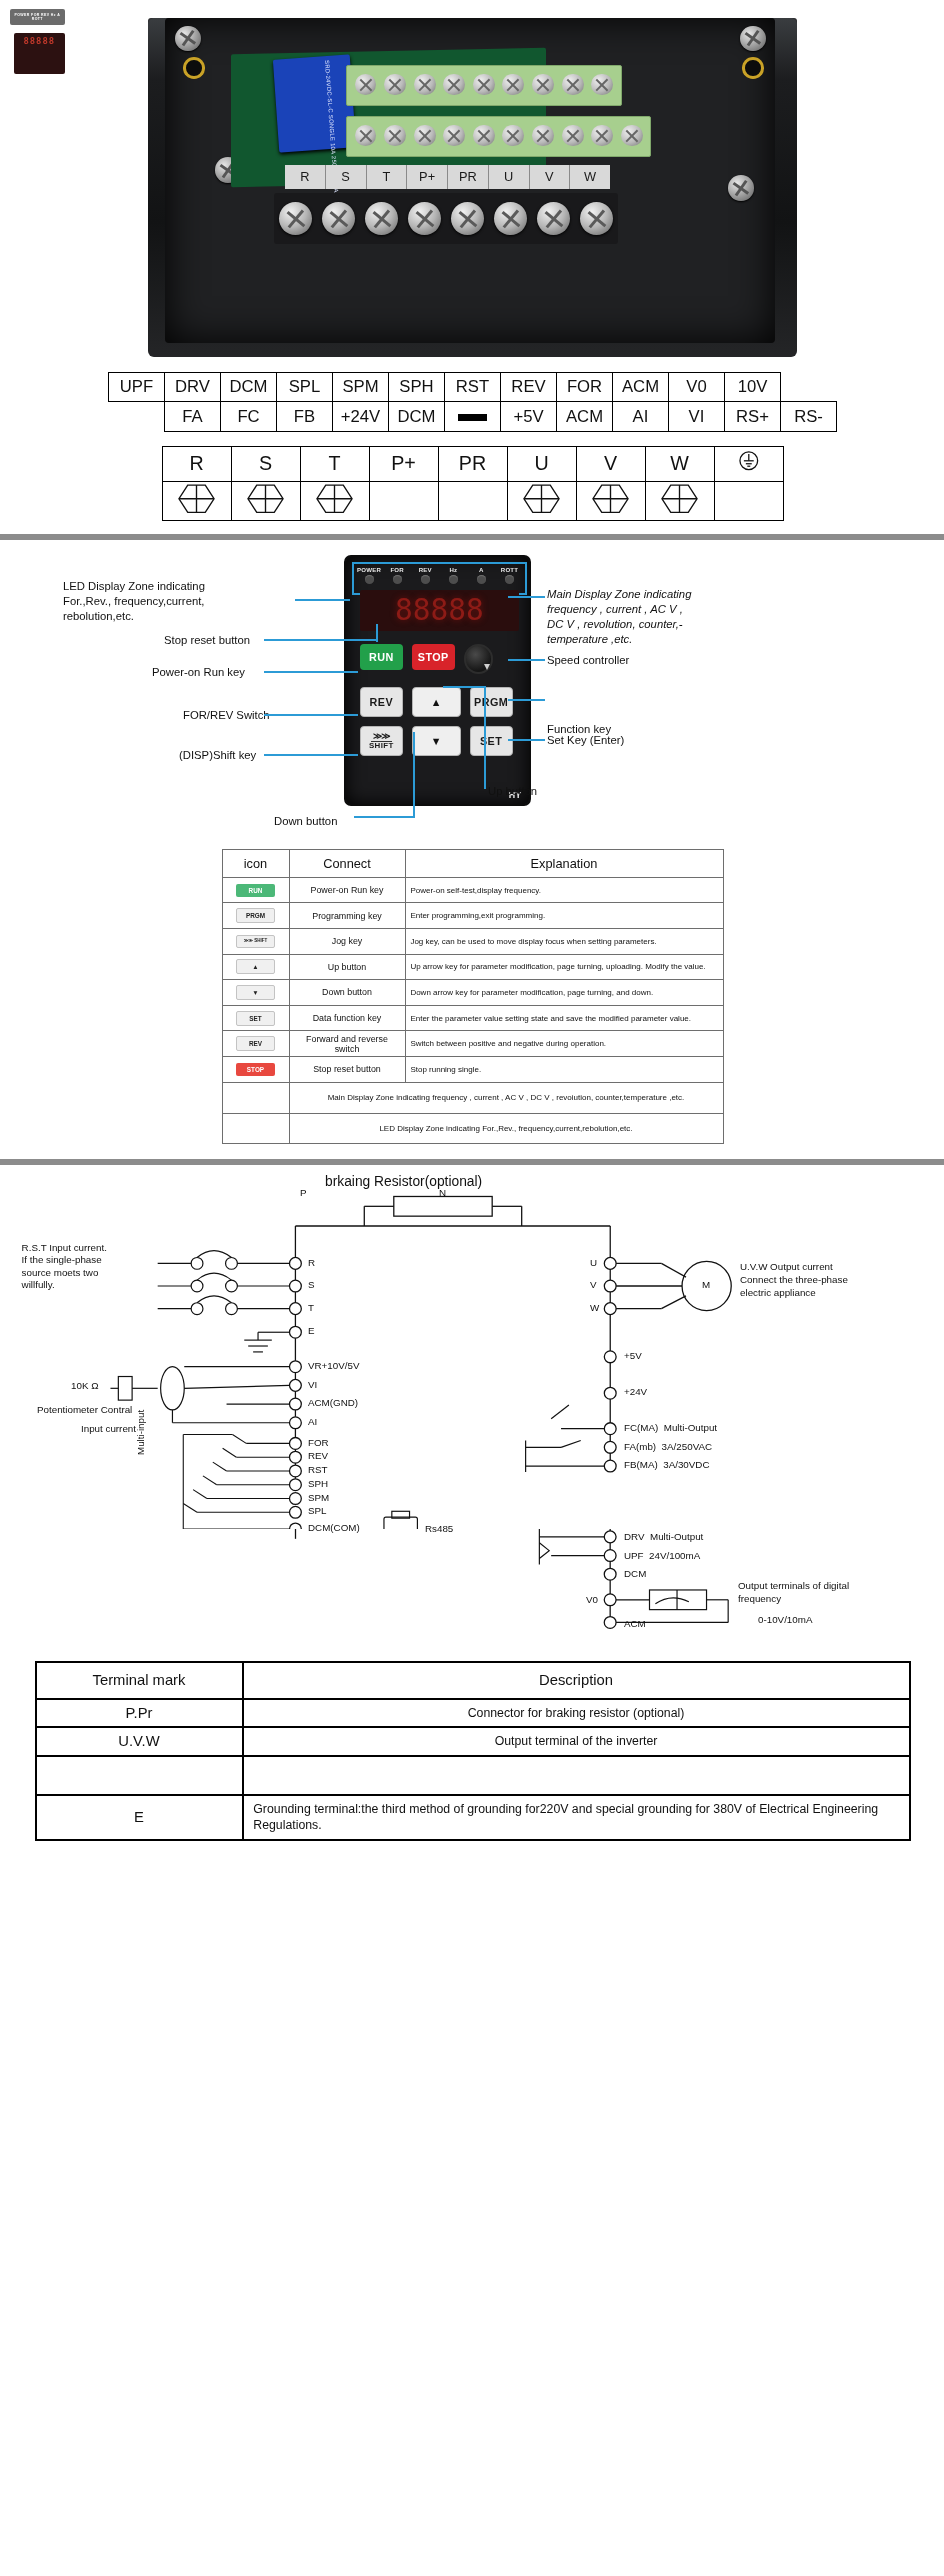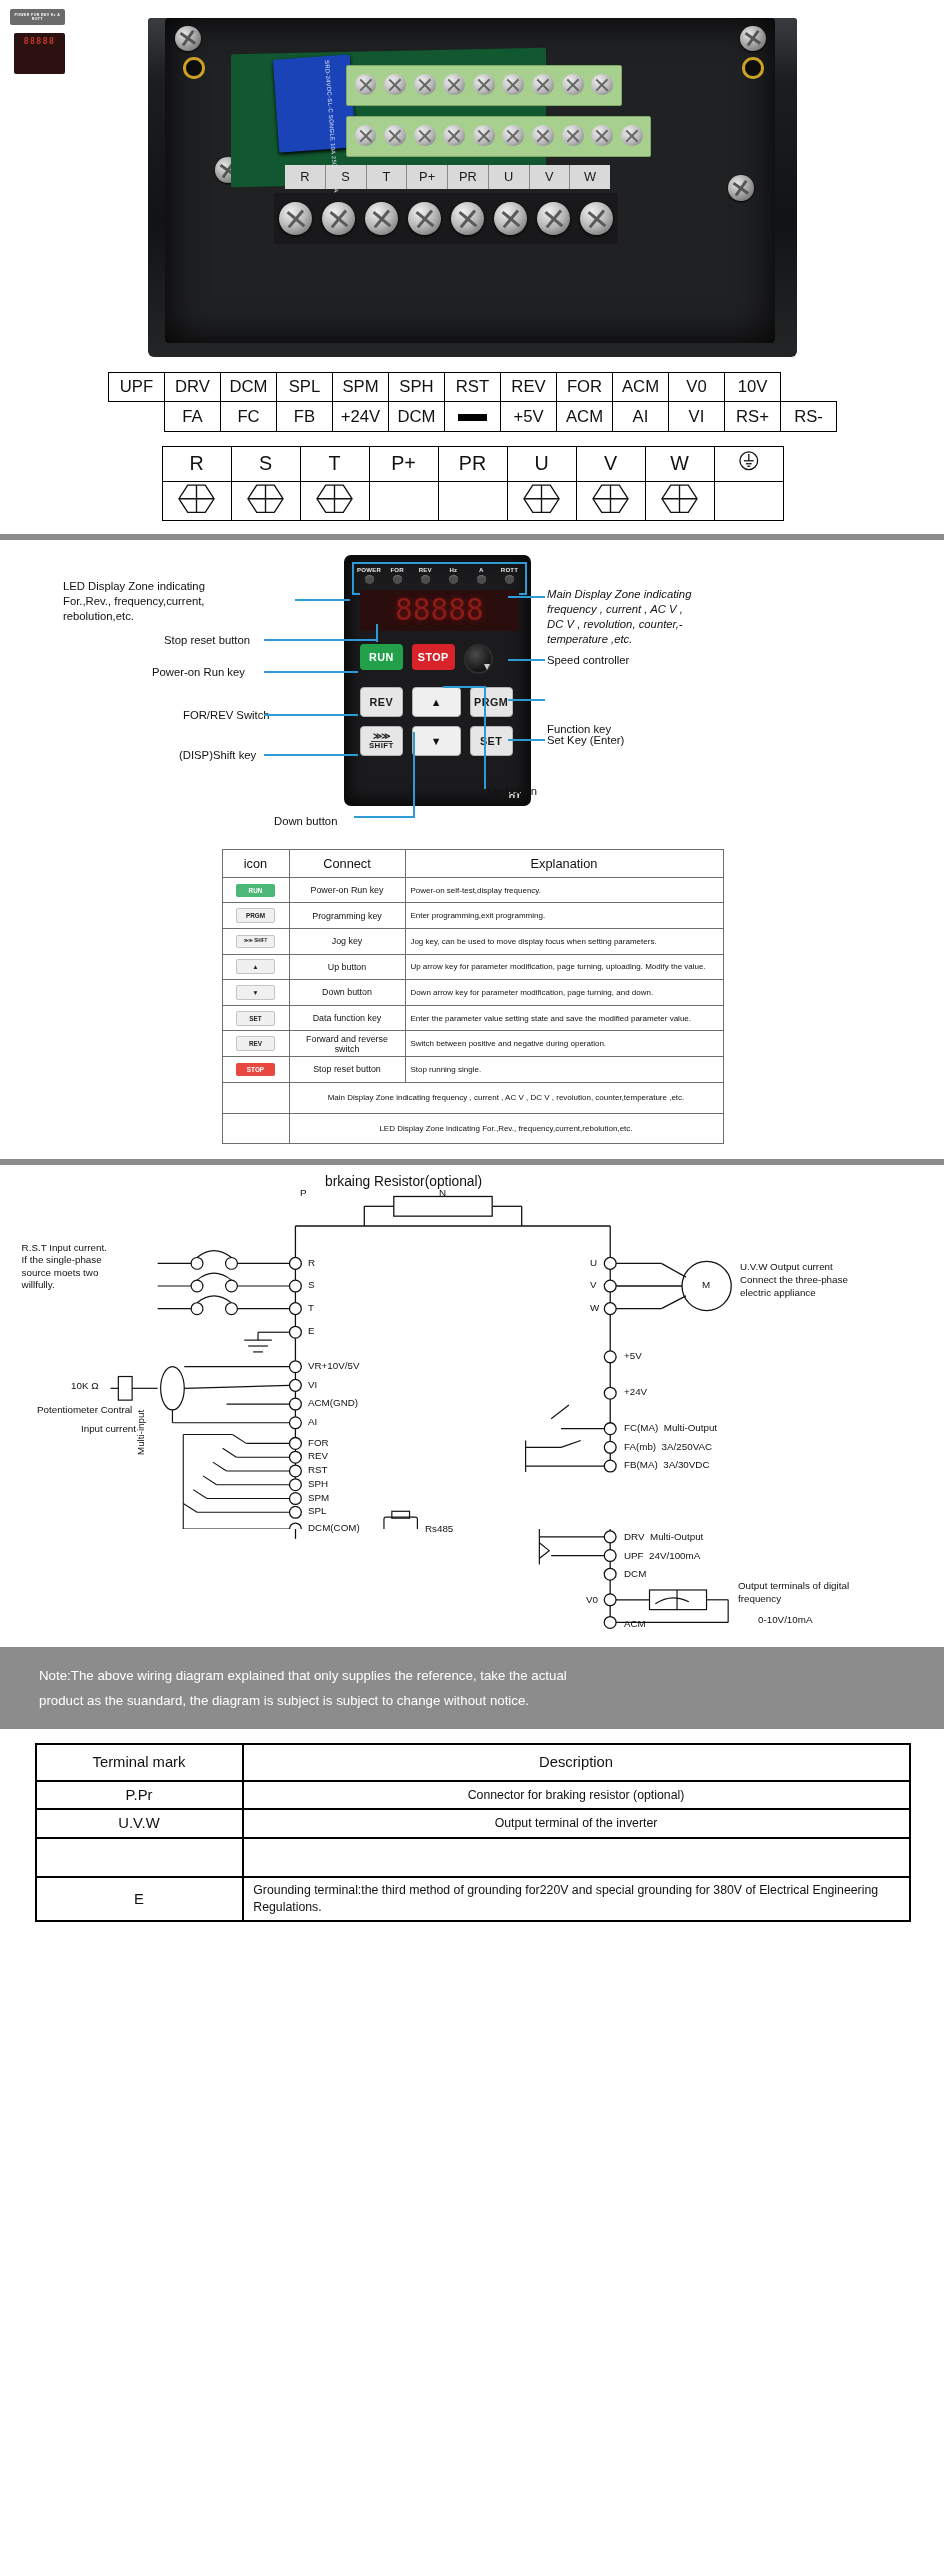--- a/index.html
+++ b/index.html
@@ -671,24 +671,20 @@
     <div class="wt" style="left:624px;top:2px;"><span>DRV</span>&nbsp; <span>Multi-Output</span></div>
     <div class="wt" style="left:624px;top:20.7px;"><span>UPF</span>&nbsp; <span>24V/100mA</span></div>
     <div class="wt" style="left:624px;top:39px;">DCM</div>
     <div class="wt" style="left:586px;top:65px;">V0</div>
     <div class="wt" style="left:624px;top:89px;">ACM</div>
     <div class="wt" style="left:738px;top:51px;width:172px;white-space:pre-line;line-height:1.3;">Output terminals of digital
 frequency</div>
     <div class="wt" style="left:758px;top:85px;">0-10V/10mA</div>
   </div>
 
-  <div class="noteband">
-    <div>Note:The above wiring diagram explained that only supplies the reference, take the actual</div>
-    <div>product as the suandard, the diagram is subject is subject to change without notice.</div>
-  </div>
 
   <table class="dtbl">
     <thead>
       <tr>
         <th>Terminal mark</th>
         <th>Description</th>
       </tr>
     </thead>
     <tbody>
       <tr>

